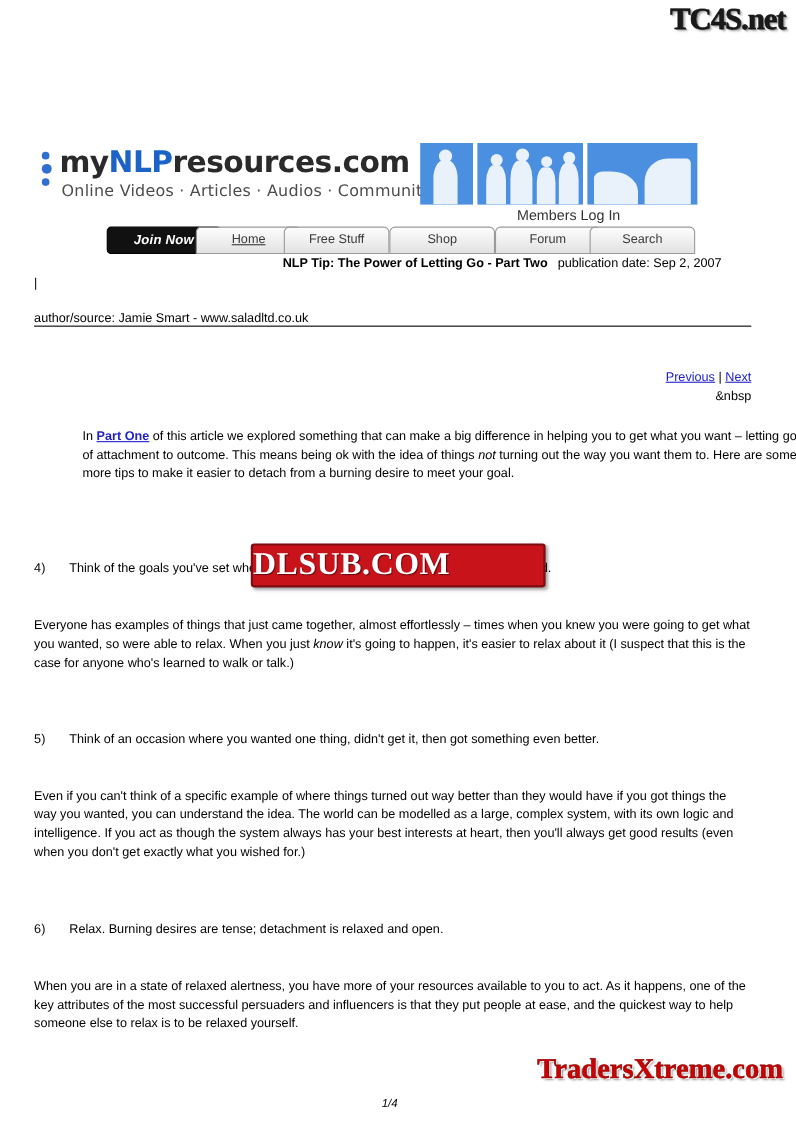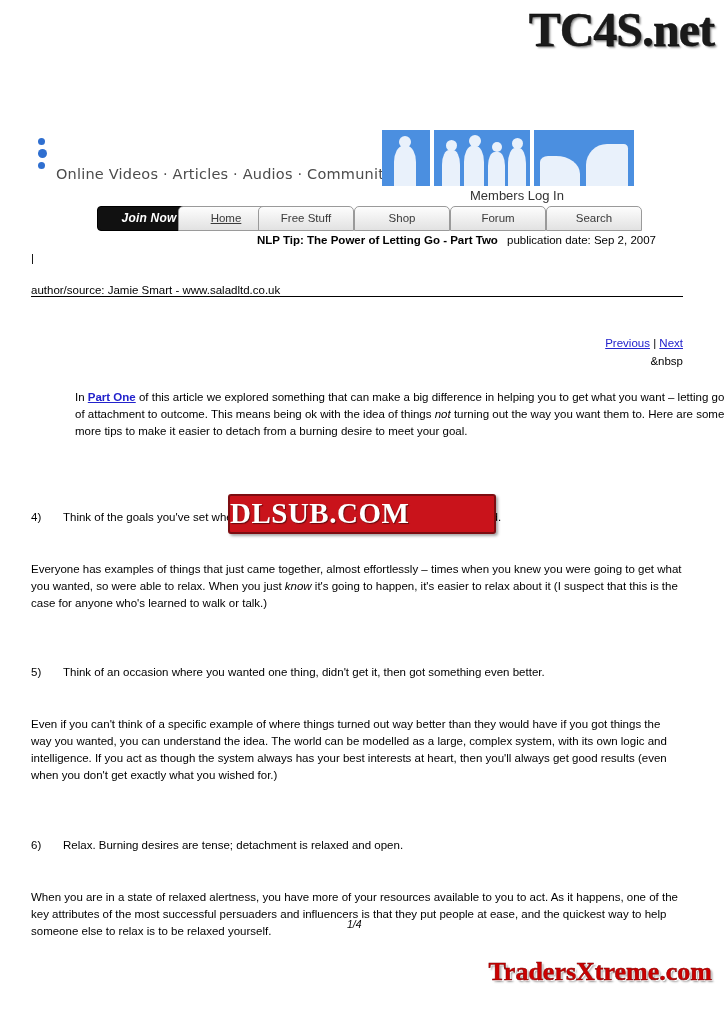--- a/index.html
+++ b/index.html
@@ -16,21 +16,21 @@
     overflow: hidden;
   }
 
   
   .tc4s-watermark {
     position: absolute;
     top: 2px;
     right: 10px;
     font-family: "Liberation Serif", serif;
     font-weight: bold;
-    font-size: 48px;
+    font-size: 28px;
     letter-spacing: -1px;
     color: #1a1a1a;
     text-shadow: 1px 1px 0 #8a8a8a, 2px 2px 2px rgba(0,0,0,0.35);
     -webkit-text-stroke: 0.4px #000;
   }
 
   
   .banner {
     position: absolute;
     left: 38px;
@@ -149,21 +149,21 @@
     border-radius: 5px 5px 0 0;
     font-size: 11.5px;
     color: #3a3a3a;
     text-align: center;
     line-height: 23px;
   }
   .nav-btn.b1 { left: 124px; width: 94px; text-decoration: underline; }
   .nav-btn.b2 { left: 204px; width: 94px; }
   .nav-btn.b3 { left: 300px; width: 94px; }
   .nav-btn.b4 { left: 396px; width: 94px; }
-  .nav-btn.b5 { left: 492px; width: 94px; }
+  .nav-btn.b5 { left: 482px; width: 94px; }
 
   
   .doc-title {
     position: absolute;
     left: 216px;
     top: 234px;
     font-size: 11.5px;
     font-weight: bold;
     color: #000;
     white-space: nowrap;
@@ -264,21 +264,21 @@
     line-height: 34px;
     letter-spacing: 0.5px;
     text-shadow: 1px 1px 1px rgba(0,0,0,0.5);
     box-shadow: 2px 2px 3px rgba(0,0,0,0.35);
   }
 
   
   .page-num {
     position: absolute;
     left: 347px;
-    top: 918px;
+    top: 997px;
     font-size: 10.5px;
     font-style: italic;
     color: #000;
   }
   .tx-watermark {
     position: absolute;
     right: 12px;
     top: 957px;
     font-family: "Liberation Serif", serif;
     font-weight: bold;
@@ -295,20 +295,21 @@
 <div class="tc4s-watermark">TC4S.net</div>
 
 <div class="banner">
 
   <div class="logo-block">
     <div class="logo-dots">
       <i></i>
         <i></i>
         <i></i>
     </div>
+    <div class="logo-text"><span>my</span><span class="hl">NLP</span><span>resources.com</span></div>
     <div class="logo-sub">Online Videos · Articles · Audios · Community</div>
   </div>
 
   <div class="photo-strip">
     <div class="photo p1">
       <div class="silhouette" style="left:12px; top:16px; width:22px; height:40px;"></div>
       <div class="silhouette" style="left:17px; top:6px; width:12px; height:12px; border-radius:50%;"></div>
     </div>
     <div class="photo p2">
       <div class="silhouette" style="left:8px;  top:20px; width:18px; height:36px;"></div>

